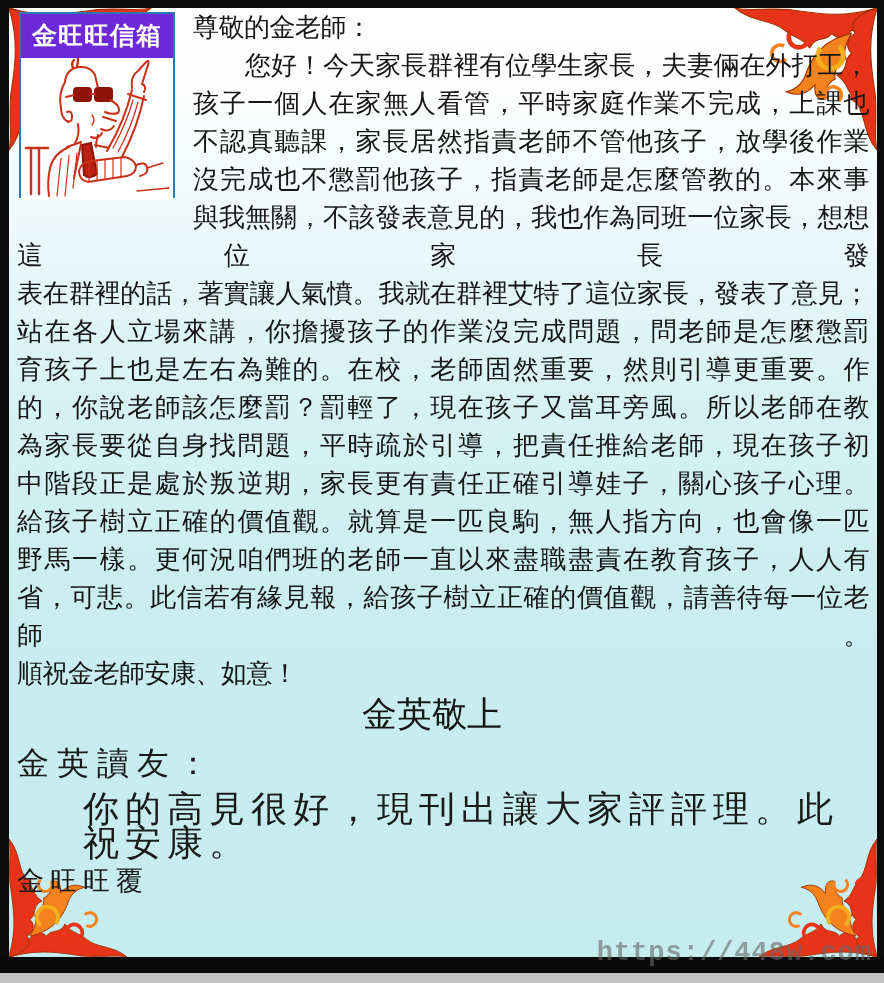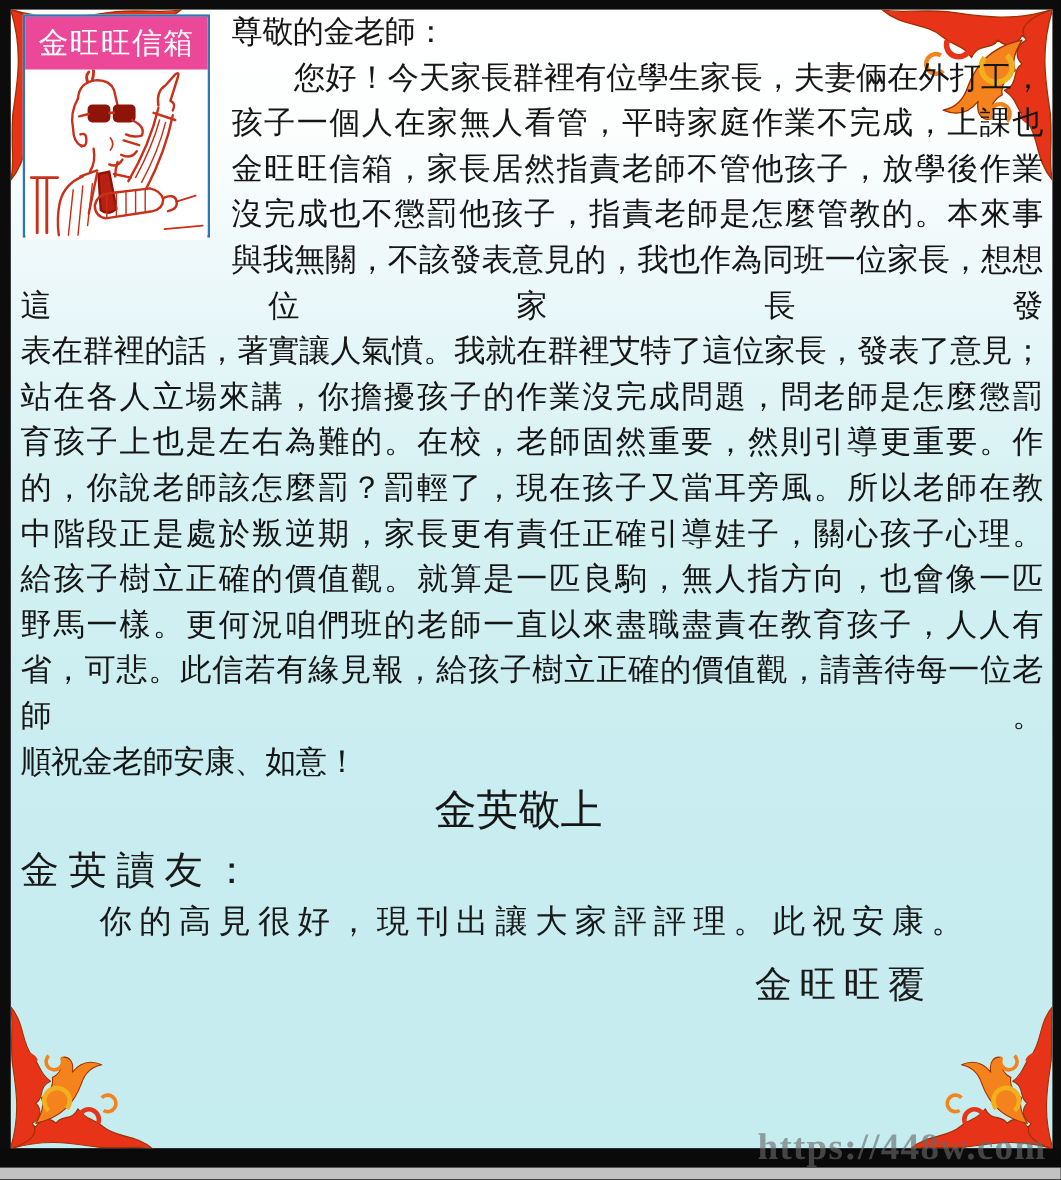--- a/index.html
+++ b/index.html
@@ -22,43 +22,43 @@
     text-shadow:4px 5px 0 #1b1b4a; letter-spacing:5px; white-space:nowrap;
   }
 
   .content { position:relative; z-index:2; padding:0 8px; }
 
   .mailbox {
     float:left; width:152px; height:182px; margin:4px 18px 4px 2px;
     border:2px solid #2f77b0; background:#ffffff; box-sizing:content-box;
   }
   .mailbox-header {
-    background:#ec4899; color:#ffffff; text-align:center;
+    background:#6d28d9; color:#ffffff; text-align:center;
     font-family:"Liberation Sans","DejaVu Sans",sans-serif;
-    font-weight:normal; font-size:25px; padding:5px 0 6px 0; letter-spacing:1px;
+    font-weight:bold; font-size:25px; padding:5px 0 6px 0; letter-spacing:1px;
   }
   .mailbox-art { display:block; width:152px; height:142px; }
 
   .bline {
     font-size:26px; line-height:38px; letter-spacing:-0.5px; color:#161616;
     text-align:justify; text-align-last:justify;
   }
   .no-stretch { text-align:center; text-align-last:left; }
 
   .letter-sig { text-align:center; padding-right:22px; font-size:35px; line-height:36px; color:#161616; margin-top:4px; }
 
   .reply { margin-top:14px; color:#1a1a1a; }
   .reply-salutation { font-size:32px; letter-spacing:8px; line-height:34px; }
-  .reply-body { font-size:27px; letter-spacing:6px; line-height:34px; padding-left:66px; margin-top:12px;font-family:Liberation Mono, monospace; }
-  .reply-sig { text-align:right; padding-right:92px; font-size:31px; letter-spacing:6px; line-height:34px; margin-top:16px; }
+  .reply-body { font-size:36px; letter-spacing:6px; line-height:34px; padding-left:66px; margin-top:12px; }
+  .reply-sig { padding-right:92px; font-size:27px; letter-spacing:6px; line-height:34px; margin-top:4px; }
 
   .watermark {
     position:absolute; right:12px; top:938px; z-index:9;
-    font-family:Liberation Serif, serif;
-    font-weight:bold; font-size:31px; color:rgba(105,105,105,0.62); letter-spacing:1px;
+    font-family:Liberation Mono, monospace;
+    font-weight:bold; font-size:27px; color:rgba(105,105,105,0.62); letter-spacing:1px;
   }
 
   .orn { position:absolute; width:146px; height:146px; z-index:1; }
   .orn svg { width:100%; height:100%; }
   .orn-tl { left:-2px; top:-2px; }
   .orn-tr { right:-2px; top:-2px; transform:scaleX(-1); }
   .orn-bl { left:-2px; bottom:-2px; width:122px; height:122px; transform:scaleY(-1); }
   .orn-br { right:-2px; bottom:-2px; width:122px; height:122px; transform:scale(-1,-1); }
 </style>
 </head>
@@ -173,27 +173,28 @@
           <path d="M115,107 q9,-4 11,2 q2,7 -7,9"></path>
           <path d="M126,110 L142,105" stroke-width="1.6"></path>
           <path d="M116,133 L148,130" stroke-width="1.4"></path>
         </g>
       </svg>
     </div>
 
     <div class="bline no-stretch">尊敬的金老師：</div>
     <div class="bline">　　您好！今天家長群裡有位學生家長，夫妻倆在外打工，</div>
     <div class="bline">孩子一個人在家無人看管，平時家庭作業不完成，上課也</div>
-    <div class="bline">金旺旺信箱，家長居然指責老師不管他孩子，放學後作業</div>
+    <div class="bline">不認真聽課，家長居然指責老師不管他孩子，放學後作業</div>
     <div class="bline">沒完成也不懲罰他孩子，指責老師是怎麼管教的。本來事</div>
     <div class="bline">與我無關，不該發表意見的，我也作為同班一位家長，想想這位家長發</div>
     <div class="bline">表在群裡的話，著實讓人氣憤。我就在群裡艾特了這位家長，發表了意見；</div>
     <div class="bline">站在各人立場來講，你擔擾孩子的作業沒完成問題，問老師是怎麼懲罰</div>
     <div class="bline">育孩子上也是左右為難的。在校，老師固然重要，然則引導更重要。作</div>
     <div class="bline">的，你說老師該怎麼罰？罰輕了，現在孩子又當耳旁風。所以老師在教</div>
+    <div class="bline">為家長要從自身找問題，平時疏於引導，把責任推給老師，現在孩子初</div>
     <div class="bline">中階段正是處於叛逆期，家長更有責任正確引導娃子，關心孩子心理。</div>
     <div class="bline">給孩子樹立正確的價值觀。就算是一匹良駒，無人指方向，也會像一匹</div>
     <div class="bline">野馬一樣。更何況咱們班的老師一直以來盡職盡責在教育孩子，人人有</div>
     <div class="bline">省，可悲。此信若有緣見報，給孩子樹立正確的價值觀，請善待每一位老師。</div>
     <div class="bline no-stretch">順祝金老師安康、如意！</div>
 
     <div class="letter-sig">金英敬上</div>
 
     <div class="reply">
       <div class="reply-salutation">金英讀友：</div>

